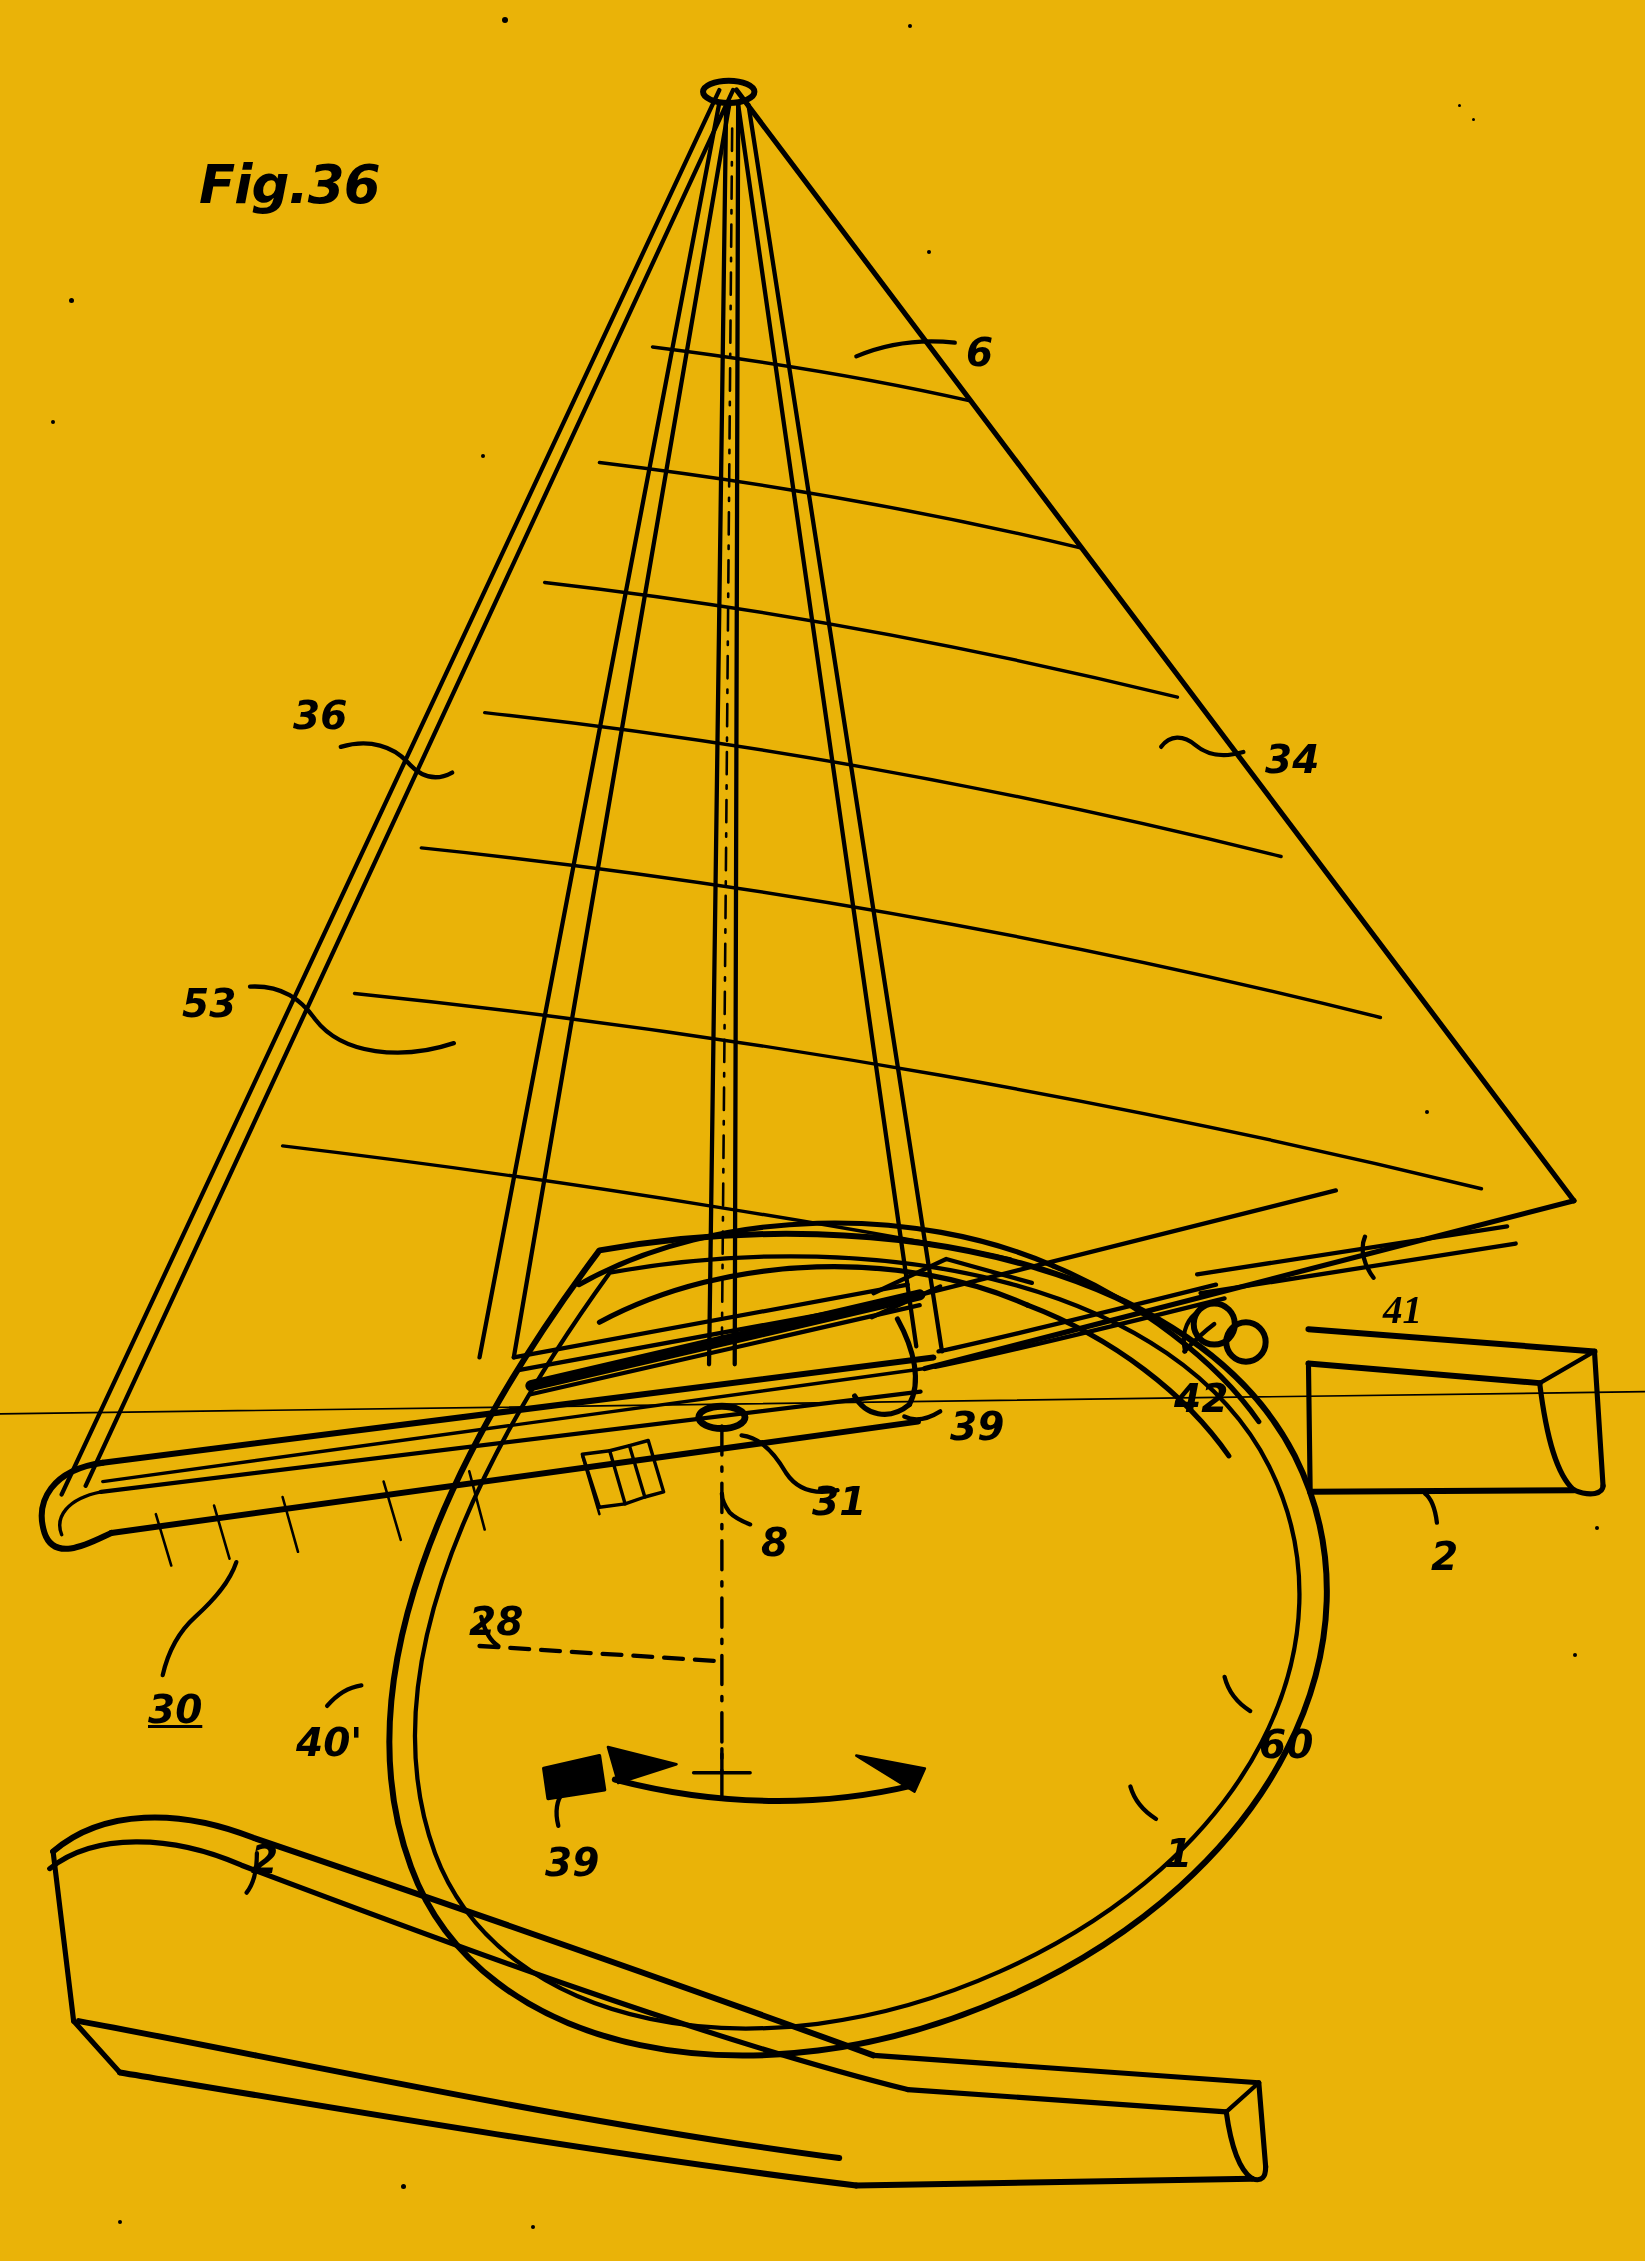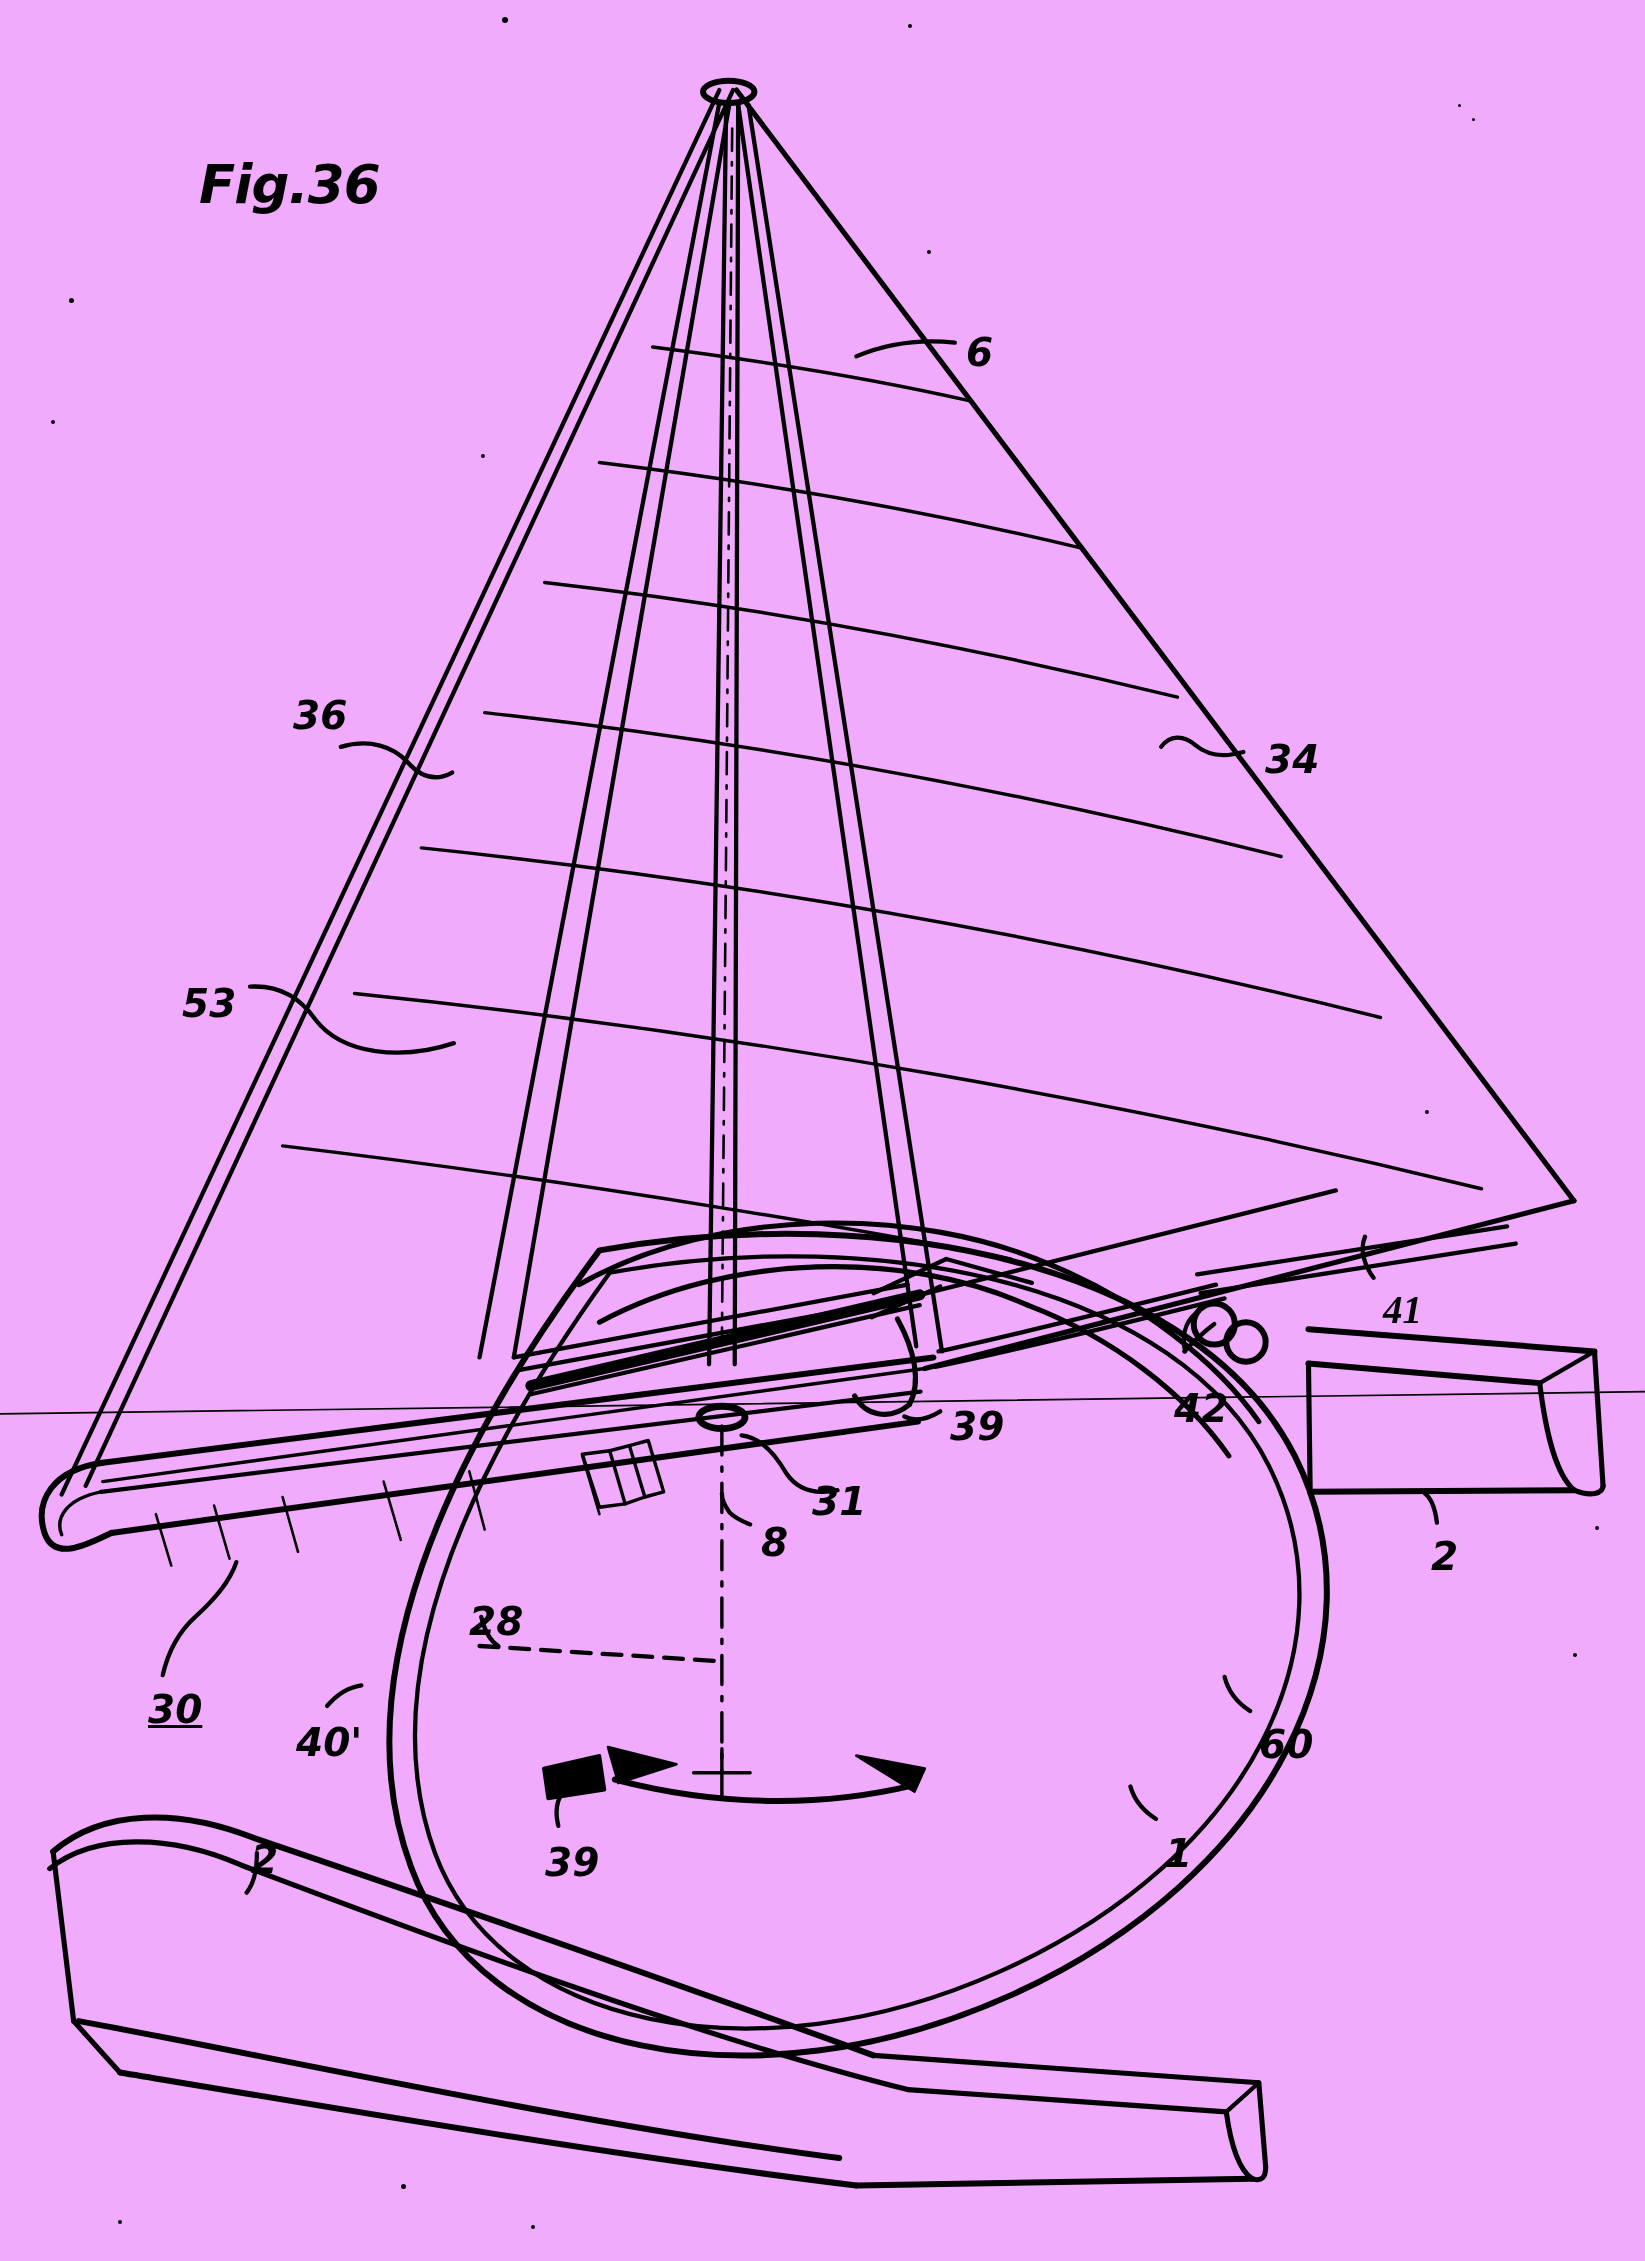--- a/index.html
+++ b/index.html
@@ -7,21 +7,21 @@
     padding: 0;
     background: #ffffff;
   }
   body {
     font-family: "Liberation Sans", sans-serif;
   }
   #sheet {
     position: relative;
     width: 1645px;
     height: 2261px;
-    background: #f0abfc;
+    background: #eab308;
     overflow: hidden;
   }
   #sheet svg {
     position: absolute;
     left: 0;
     top: 0;
     width: 1645px;
     height: 2261px;
   }
   .fig-label {
@@ -272,21 +272,21 @@
     </g>
   </svg>
 
   <div class="fig-label" style="left:199px; top:154px;">Fig.36</div>
 
   <div class="ref" style="left:966px; top:330px;">6</div>
   <div class="ref" style="left:293px;  top:693px;">36</div>
   <div class="ref" style="left:1257px; top:737px;margin-left:8px;">34</div>
   <div class="ref" style="left:182px;  top:981px;">53</div>
   <div class="ref" style="left:1383px; top:1287px;font-family:Liberation Serif, serif;">41</div>
-  <div class="ref" style="left:1174px; top:1376px;margin-top:10px;">42</div>
+  <div class="ref" style="left:1174px; top:1376px;">42</div>
   <div class="ref" style="left:950px; top:1404px;">39</div>
   <div class="ref" style="left:812px;  top:1479px;">31</div>
   <div class="ref" style="left:761px;  top:1520px;">8</div>
   <div class="ref" style="left:1431px; top:1534px;">2</div>
   <div class="ref" style="left:469px;  top:1599px;">28</div>
   <div class="ref" style="left:148px;  top:1687px;text-decoration:underline;">30</div>
   <div class="ref" style="left:296px;  top:1720px;font-style:italic;">40'</div>
   <div class="ref" style="left:1259px; top:1722px;">60</div>
   <div class="ref" style="left:1165px; top:1831px;">1</div>
   <div class="ref" style="left:545px;  top:1840px;">39</div>

